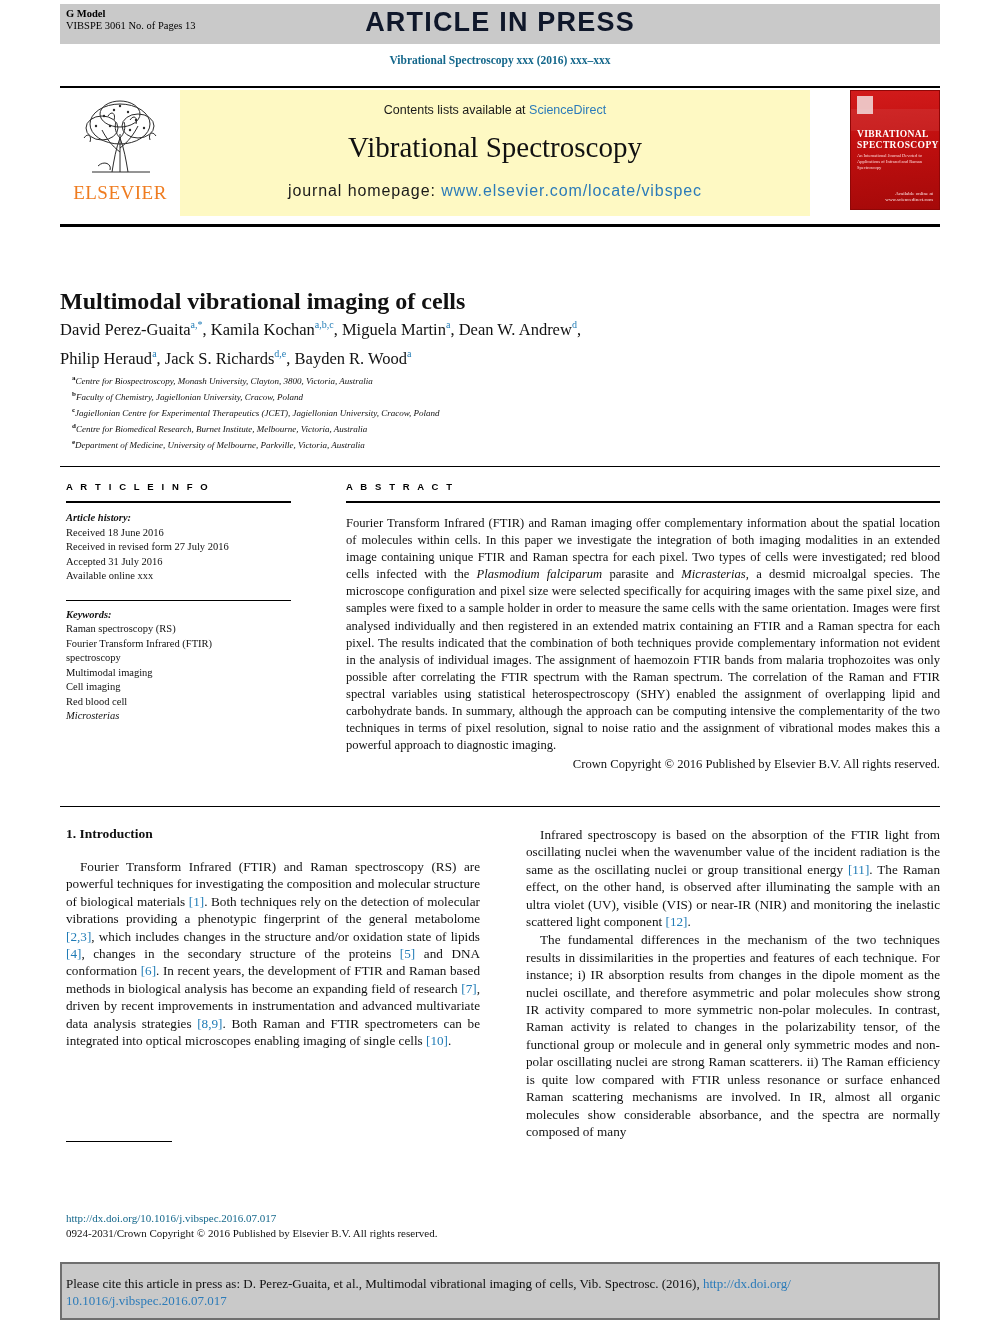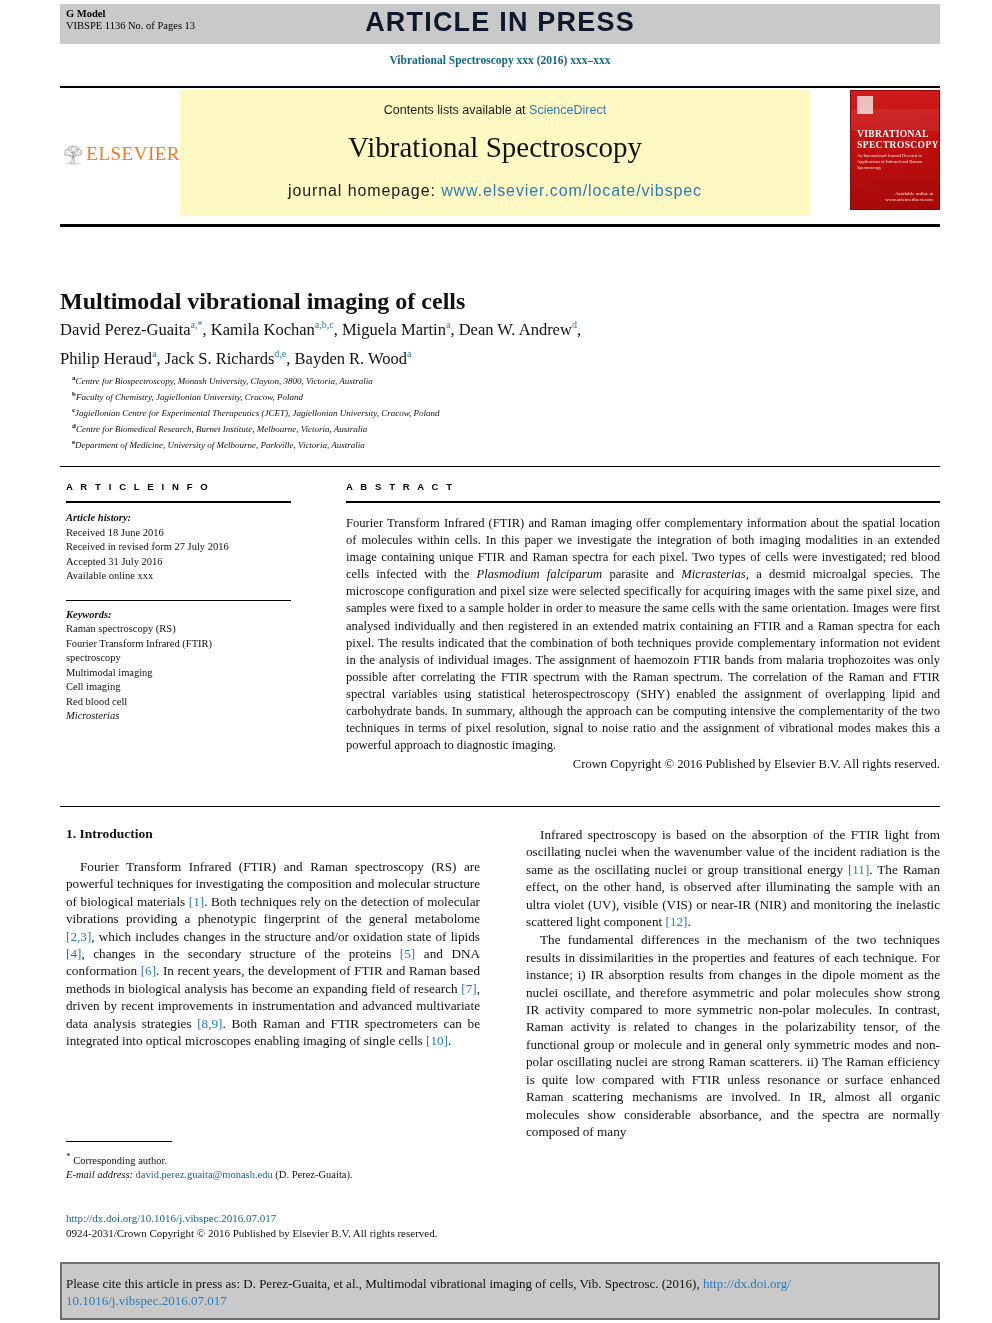--- a/index.html
+++ b/index.html
@@ -67,21 +67,21 @@
   .masthead {
     position: absolute;
     left: 60px; top: 90px;
     width: 880px; height: 126px;
   }
   .elsevier-box {
     position: absolute;
     left: 0; top: 0;
     width: 120px; height: 126px;
     display: flex;
-    flex-direction: row;
+    flex-direction: column;
     align-items: center;
     justify-content: flex-start;
   }
   .tree-svg { display:block; margin-top: 4px; }
   .elsevier-word {
     font-family: "Liberation Serif", serif;
     font-size: 19px;
     letter-spacing: 0.5px;
     color: #ef7c20;
     margin-top: 2px;
@@ -339,21 +339,21 @@
   .cite-text a { color: #2b7bb9; text-decoration: none; }
 </style>
 </head>
 <body>
 
 <div class="page">
 
   <div class="top-banner"></div>
   <div class="gmodel">
     <b>G Model</b><br>
-    <span>VIBSPE 1136 No. of Pages 13</span>
+    <span>VIBSPE 3061 No. of Pages 13</span>
   </div>
   <div class="aip">ARTICLE IN PRESS</div>
 
   <div class="journal-line">Vibrational Spectroscopy xxx (2016) xxx–xxx</div>
 
   <div class="masthead-rule-top"></div>
   <div class="masthead">
 
     <div class="elsevier-box">
       <svg class="tree-svg" width="104" height="86" viewBox="0 0 104 86">
@@ -468,24 +468,20 @@
     <div class="h2">1. Introduction</div>
     <p class="para"><span>Fourier Transform Infrared (FTIR) and Raman spectroscopy (RS) are powerful techniques for investigating the composition and molecular structure of biological materials </span><span class="ref">[1]</span><span>. Both techniques rely on the detection of molecular vibrations providing a phenotypic fingerprint of the general metabolome </span><span class="ref">[2,3]</span><span>, which includes changes in the structure and/or oxidation state of lipids </span><span class="ref">[4]</span><span>, changes in the secondary structure of the proteins </span><span class="ref">[5]</span><span> and DNA conformation </span><span class="ref">[6]</span><span>. In recent years, the development of FTIR and Raman based methods in biological analysis has become an expanding field of research </span><span class="ref">[7]</span><span>, driven by recent improvements in instrumentation and advanced multivariate data analysis strategies </span><span class="ref">[8,9]</span><span>. Both Raman and FTIR spectrometers can be integrated into optical microscopes enabling imaging of single cells </span><span class="ref">[10]</span><span>.</span></p>
   </div>
 
   <div class="col-right">
     <p class="para"><span>Infrared spectroscopy is based on the absorption of the FTIR light from oscillating nuclei when the wavenumber value of the incident radiation is the same as the oscillating nuclei or group transitional energy </span><span class="ref">[11]</span><span>. The Raman effect, on the other hand, is observed after illuminating the sample with an ultra violet (UV), visible (VIS) or near-IR (NIR) and monitoring the inelastic scattered light component </span><span class="ref">[12]</span><span>.</span></p>
     <p class="para">The fundamental differences in the mechanism of the two techniques results in dissimilarities in the properties and features of each technique. For instance; i) IR absorption results from changes in the dipole moment as the nuclei oscillate, and therefore asymmetric and polar molecules show strong IR activity compared to more symmetric non-polar molecules. In contrast, Raman activity is related to changes in the polarizability tensor, of the functional group or molecule and in general only symmetric modes and non-polar oscillating nuclei are strong Raman scatterers. ii) The Raman efficiency is quite low compared with FTIR unless resonance or surface enhanced Raman scattering mechanisms are involved. In IR, almost all organic molecules show considerable absorbance, and the spectra are normally composed of many</p>
   </div>
 
   <div class="fn-rule"></div>
-  <div class="footnote">
-    <div><span class="star">*</span> <span>Corresponding author.</span></div>
-    <div><span class="em">E-mail address:</span> <a href="#">david.perez.guaita@monash.edu</a> <span>(D. Perez-Guaita).</span></div>
-  </div>
 
   <div class="doi-block">
     <a href="#">http://dx.doi.org/10.1016/j.vibspec.2016.07.017</a>
     <div>0924-2031/Crown Copyright © 2016 Published by Elsevier B.V. All rights reserved.</div>
   </div>
 
   <div class="cite-box">
     <div class="cite-text"><span>Please cite this article in press as: D. Perez-Guaita, et al., Multimodal vibrational imaging of cells, Vib. Spectrosc. (2016), </span><a href="#">http://dx.doi.org/</a><br><a href="#">10.1016/j.vibspec.2016.07.017</a></div>
   </div>
 

